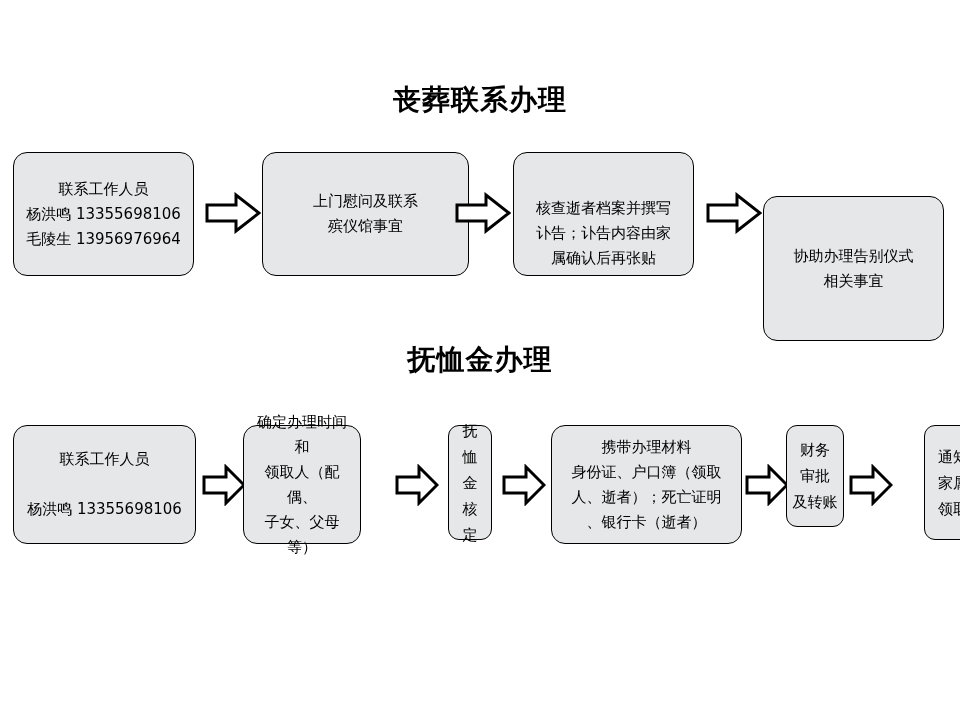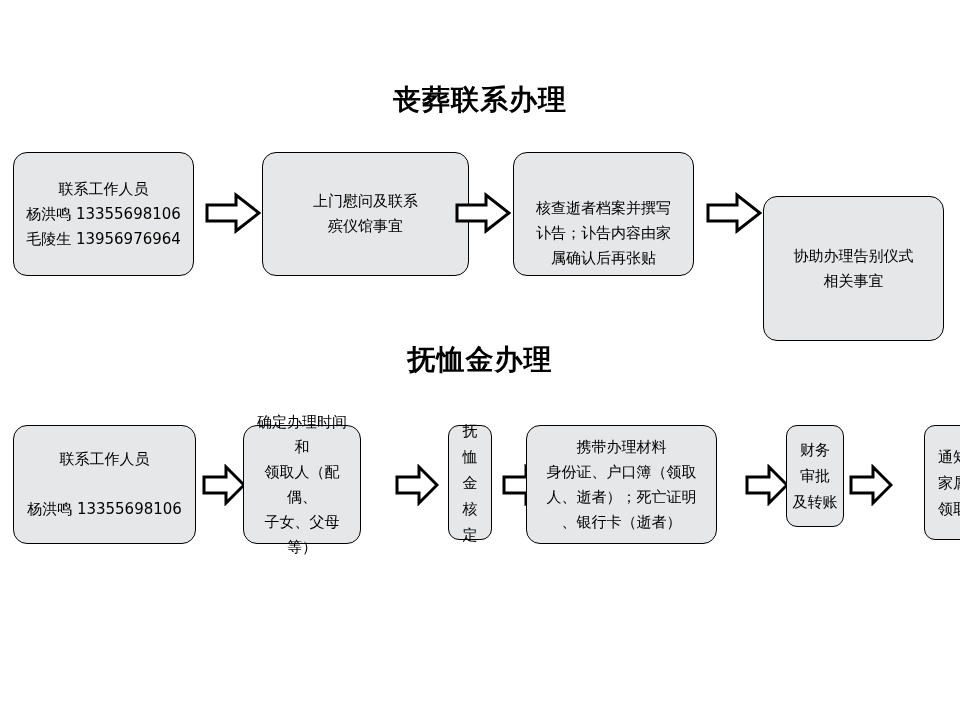--- a/index.html
+++ b/index.html
@@ -163,21 +163,21 @@
 核
 定</span>
   </div>
 
   <div class="arrow" style="left:502px; top:464px;">
     <svg width="44" height="42" viewBox="0 0 44 42" aria-hidden="true">
       <polygon points="2,13 24,13 24,3 42,21 24,39 24,29 2,29"></polygon>
     </svg>
   </div>
 
-  <div class="node" style="left:526px; top:425px; width:191px; height:119px;">
+  <div class="node" style="left:551px; top:425px; width:191px; height:119px;">
     <span class="node-text">携带办理材料
 身份证、户口簿（领取
 人、逝者）；死亡证明
 、银行卡（逝者）</span>
   </div>
 
   <div class="arrow" style="left:745px; top:464px;">
     <svg width="44" height="42" viewBox="0 0 44 42" aria-hidden="true">
       <polygon points="2,13 24,13 24,3 42,21 24,39 24,29 2,29"></polygon>
     </svg>

